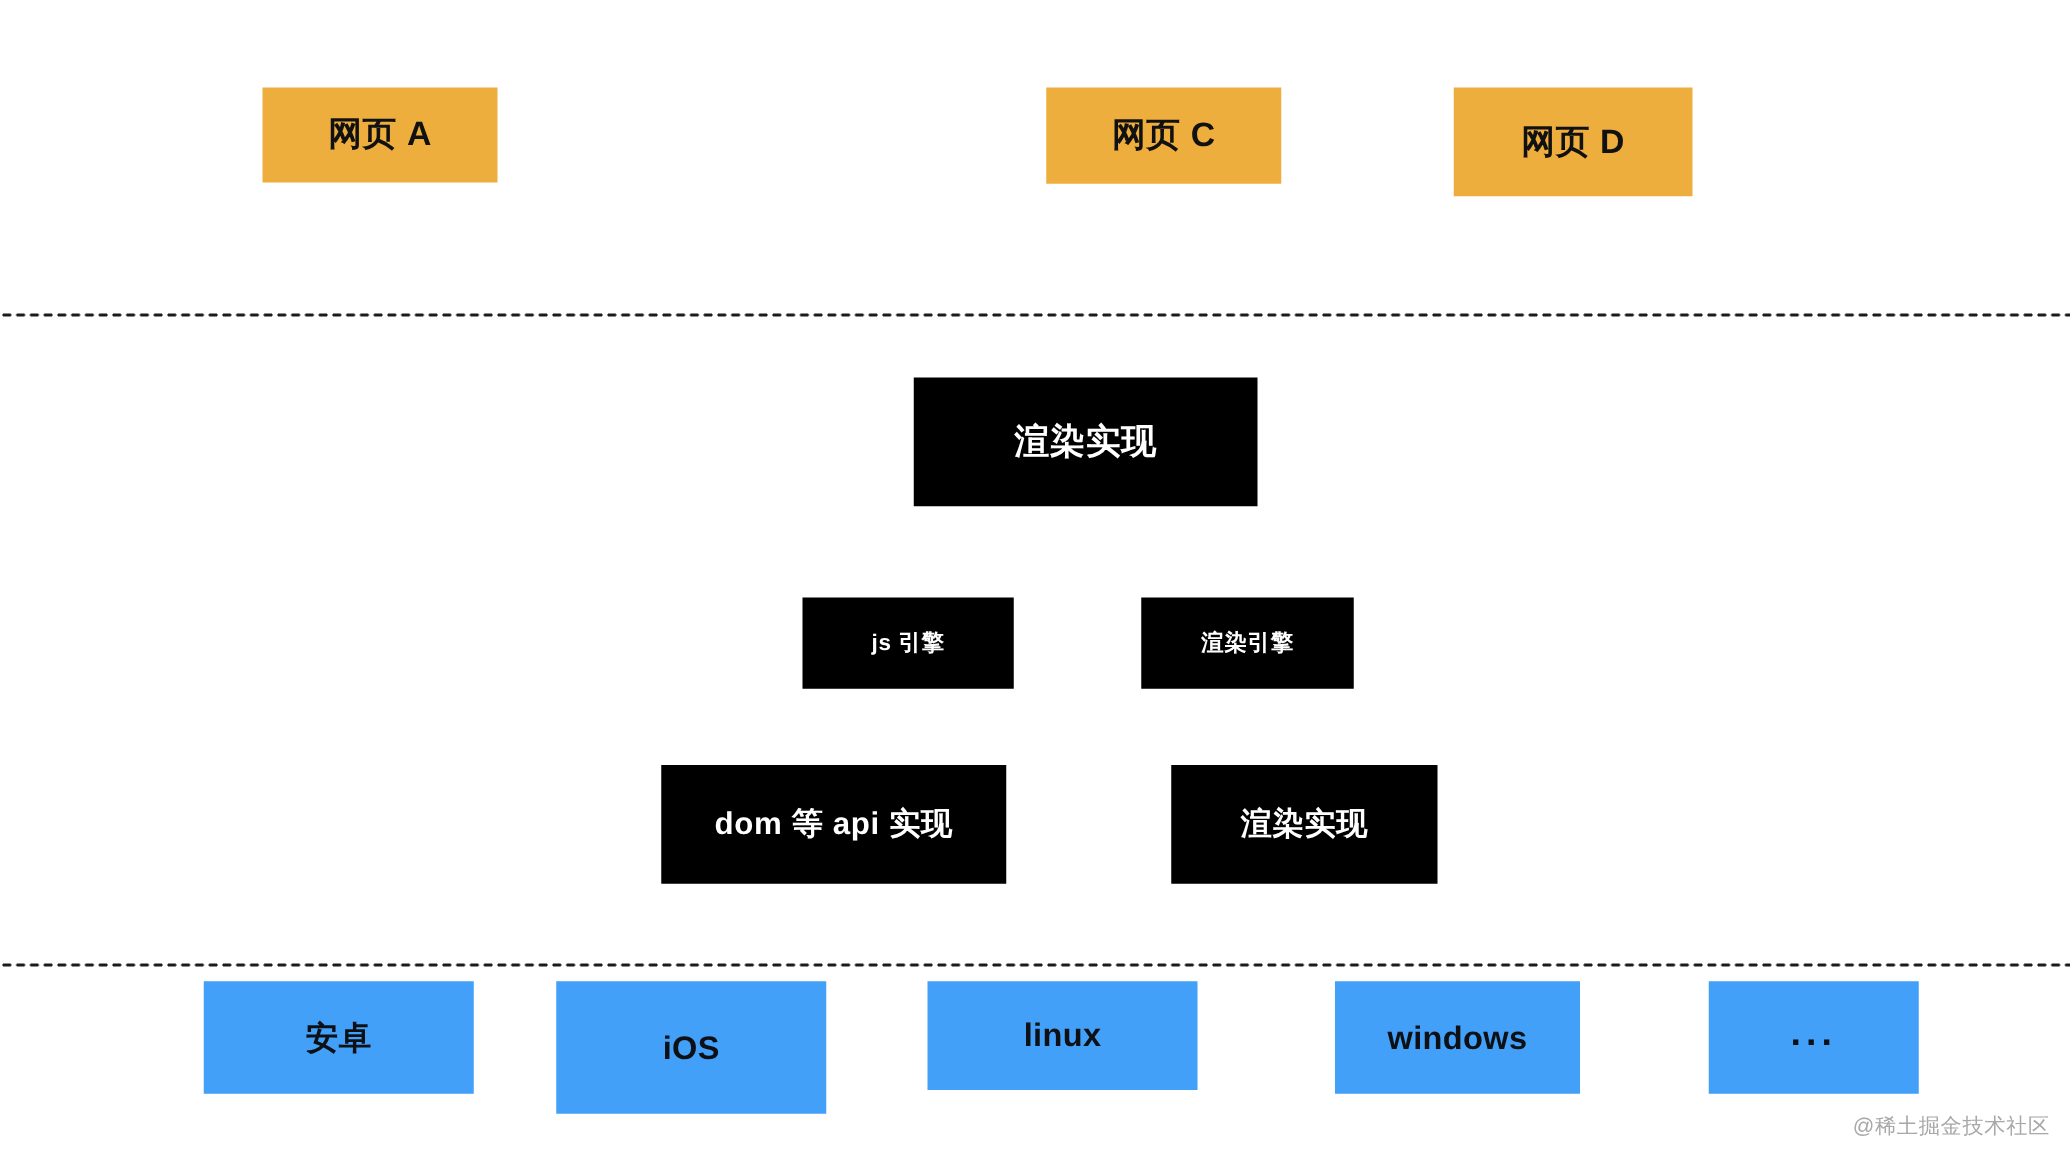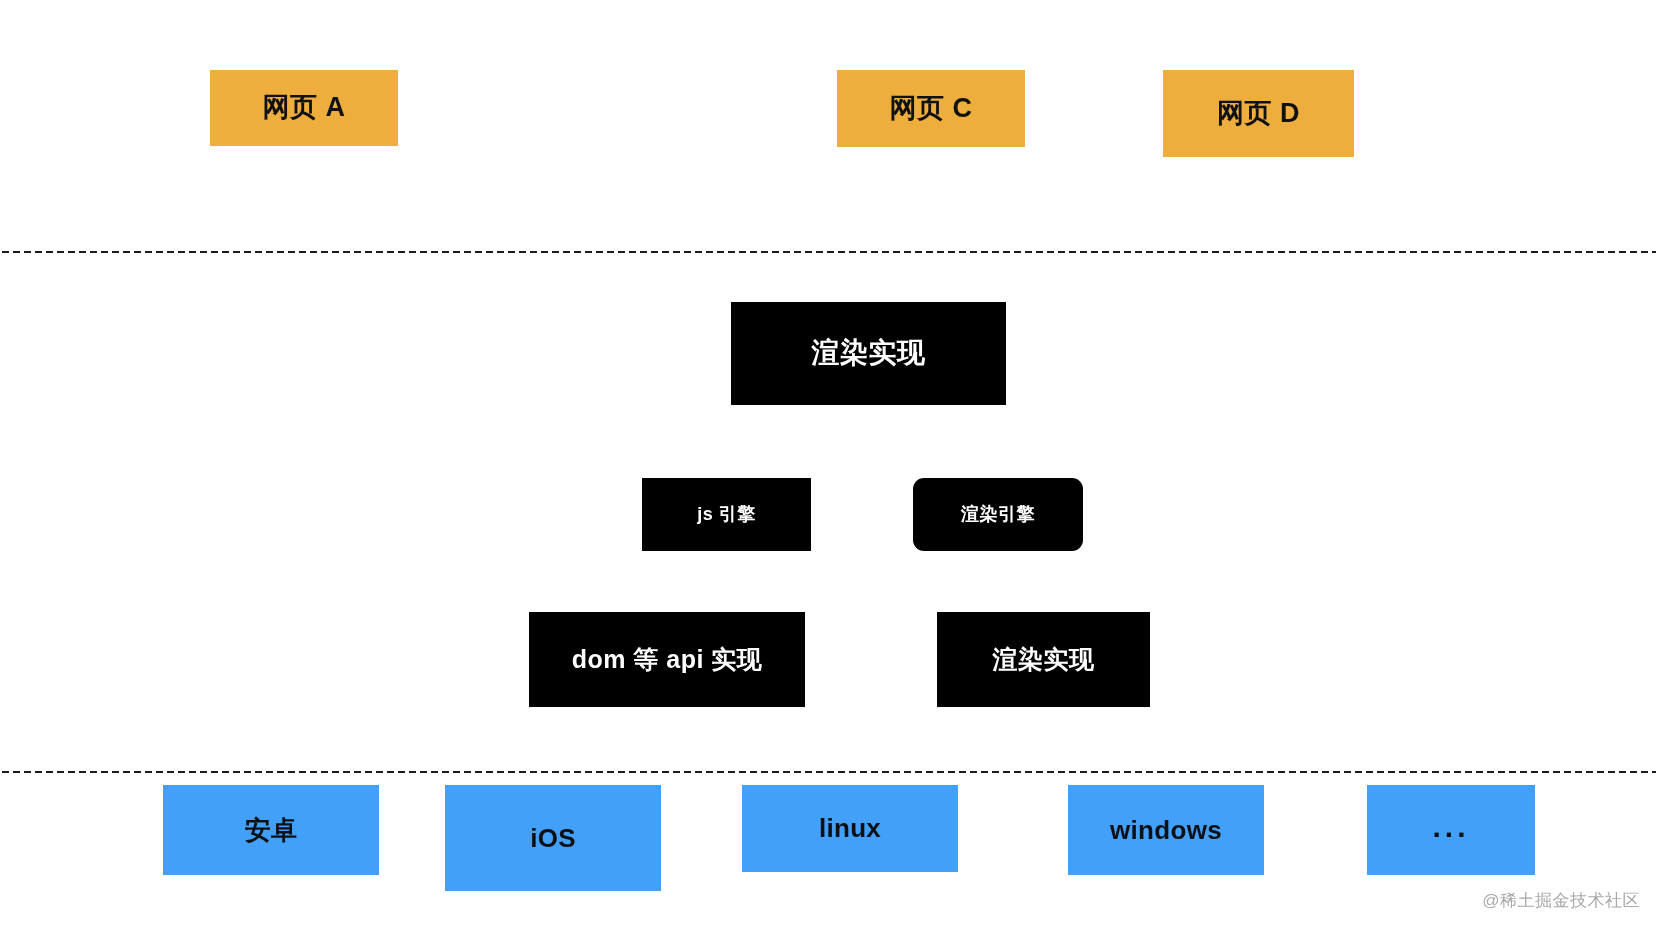--- a/index.html
+++ b/index.html
@@ -107,21 +107,21 @@
 
   <div class="divider" style="top:250px;"></div>
 
   <div class="box engine-box lvl-1" style="left:731px; top:302px; width:275px; height:103px;">
     <span>渲染实现</span>
   </div>
 
   <div class="box engine-box lvl-2" style="left:642px; top:478px; width:169px; height:73px;">
     <span>js 引擎</span>
   </div>
-  <div class="box engine-box lvl-2" style="left:913px; top:478px; width:170px; height:73px;border-radius:11px;">
+  <div class="box engine-box lvl-2" style="left:913px; top:478px; width:170px; height:73px;">
     <span>渲染引擎</span>
   </div>
 
   <div class="box engine-box lvl-3" style="left:529px; top:612px; width:276px; height:95px;">
     <span>dom 等 api 实现</span>
   </div>
   <div class="box engine-box lvl-3" style="left:937px; top:612px; width:213px; height:95px;">
     <span>渲染实现</span>
   </div>
 

